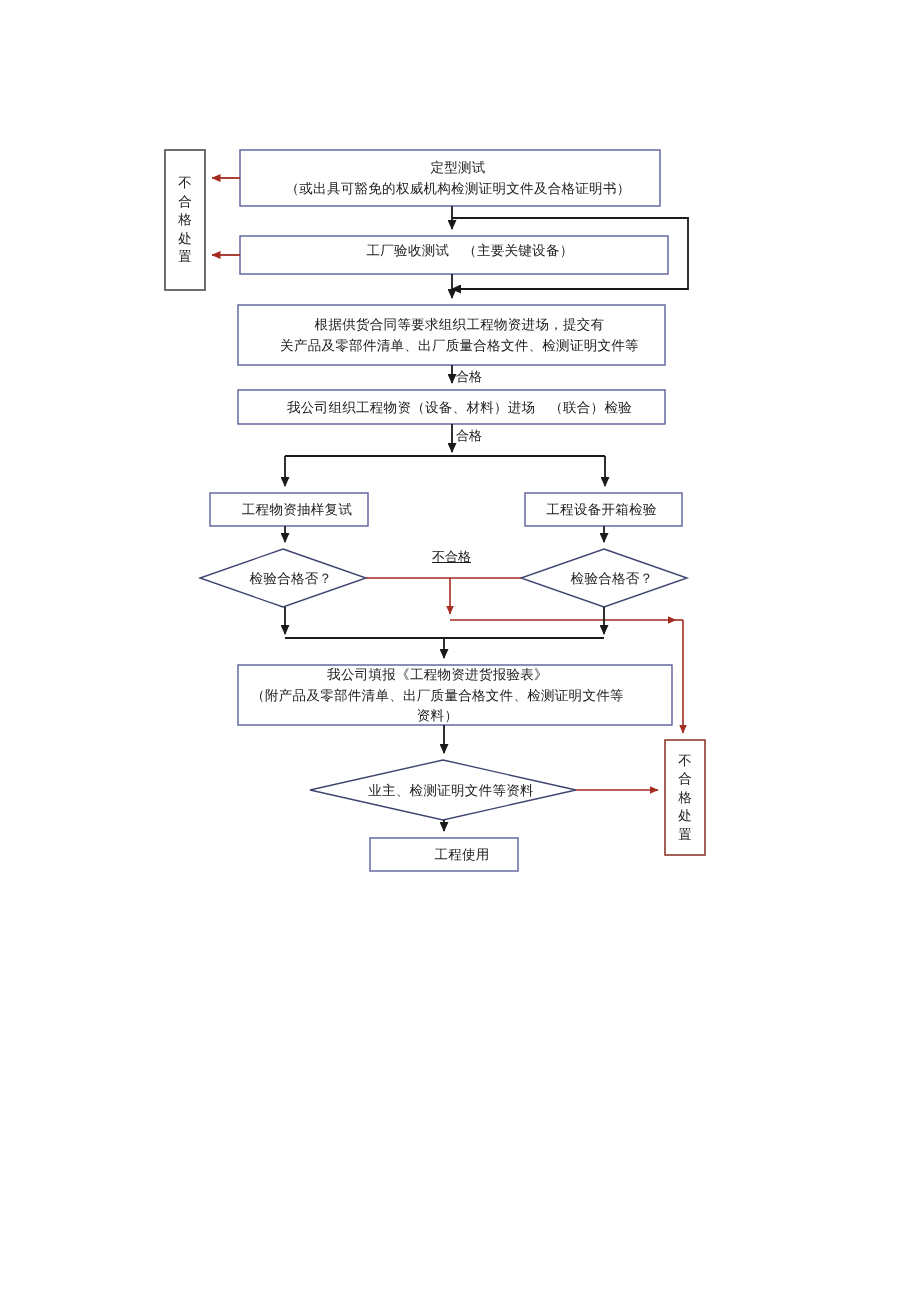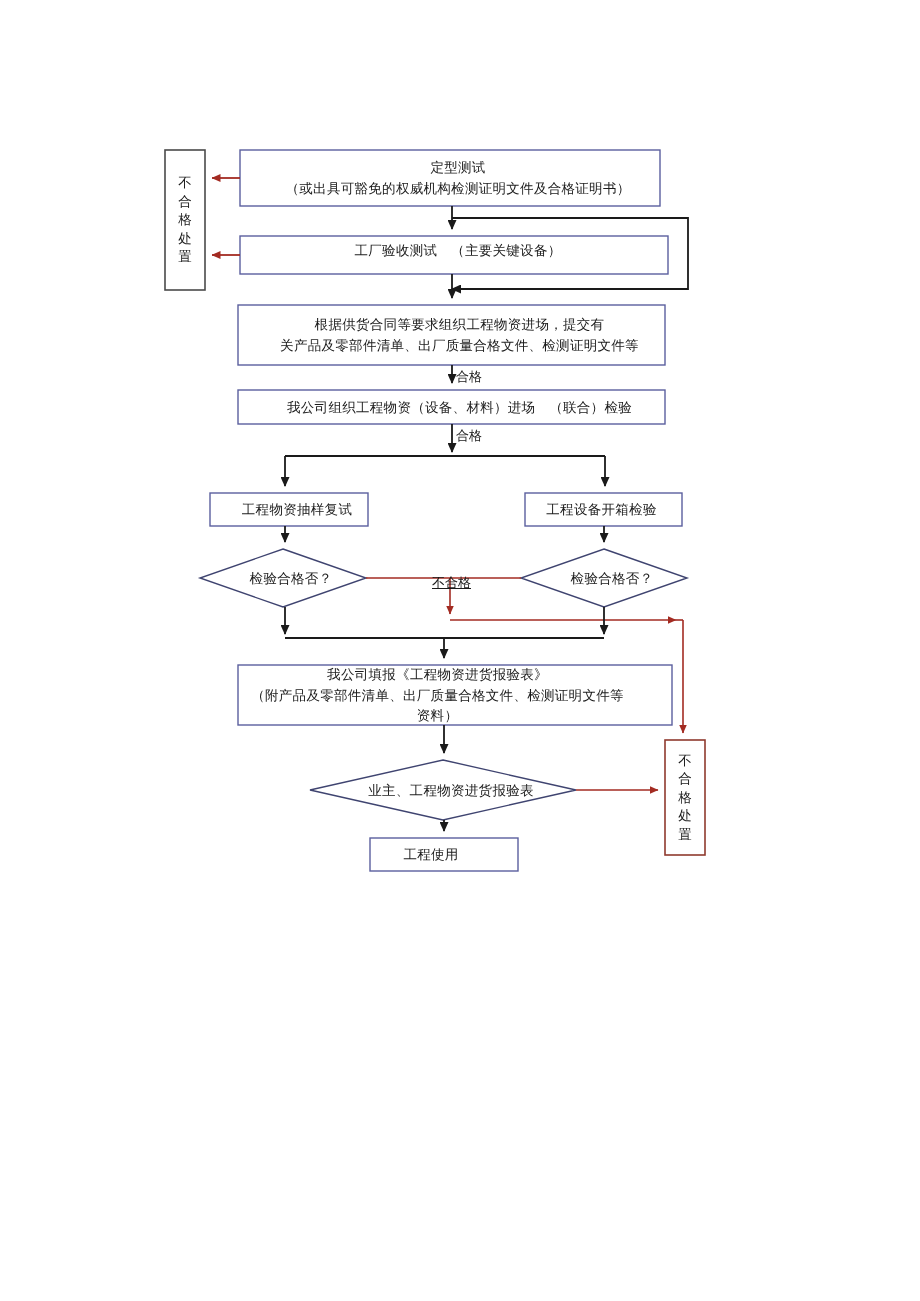--- a/index.html
+++ b/index.html
@@ -121,47 +121,47 @@
     <span>不</span>
     <span>合</span>
     <span>格</span>
     <span>处</span>
     <span>置</span>
   </div>
 
   <div class="node-label" style="left:240px;top:150px;width:420px;height:56px;">定型测试
 （或出具可豁免的权威机构检测证明文件及合格证明书）</div>
 
-  <div class="node-label" style="left:236px;top:236px;width:428px;height:28px;">工厂验收测试　（主要关键设备）</div>
+  <div class="node-label" style="left:248px;top:236px;width:428px;height:28px;">工厂验收测试　（主要关键设备）</div>
 
   <div class="node-label" style="left:238px;top:305px;width:427px;height:60px;">根据供货合同等要求组织工程物资进场，提交有
 关产品及零部件清单、出厂质量合格文件、检测证明文件等</div>
 
   <div class="node-label" style="left:238px;top:390px;width:427px;height:34px;">我公司组织工程物资（设备、材料）进场　（联合）检验</div>
 
   <div class="node-label" style="left:210px;top:493px;width:158px;height:33px;">工程物资抽样复试</div>
 
   <div class="node-label" style="left:525px;top:493px;width:137px;height:33px;">工程设备开箱检验</div>
 
   <div class="node-label" style="left:200px;top:549px;width:166px;height:58px;">检验合格否？</div>
 
   <div class="node-label" style="left:521px;top:549px;width:166px;height:58px;">检验合格否？</div>
 
   <div class="node-label" style="left:238px;top:665px;width:383px;height:60px;">我公司填报《工程物资进货报验表》
 （附产品及零部件清单、出厂质量合格文件、检测证明文件等资料）</div>
 
-  <div class="node-label" style="left:310px;top:760px;width:266px;height:60px;">业主、工程物资进货报验表</div>
+  <div class="node-label" style="left:310px;top:760px;width:266px;height:60px;">业主、检测证明文件等资料</div>
 
-  <div class="node-label" style="left:349px;top:838px;width:148px;height:33px;">工程使用</div>
+  <div class="node-label" style="left:380px;top:838px;width:148px;height:33px;">工程使用</div>
 
   <div class="vert-label" style="left:665px;top:740px;width:40px;height:115px;">
     <span>不</span>
     <span>合</span>
     <span>格</span>
     <span>处</span>
     <span>置</span>
   </div>
 
   <div class="edge-label" style="left:456px;top:368px;">合格</div>
   <div class="edge-label" style="left:456px;top:427px;">合格</div>
-  <div class="edge-label" style="left:432px;top:574px;text-decoration:underline;">不合格</div>
+  <div class="edge-label" style="left:432px;top:548px;text-decoration:underline;">不合格</div>
 
 </div>
 
 </body></html>

